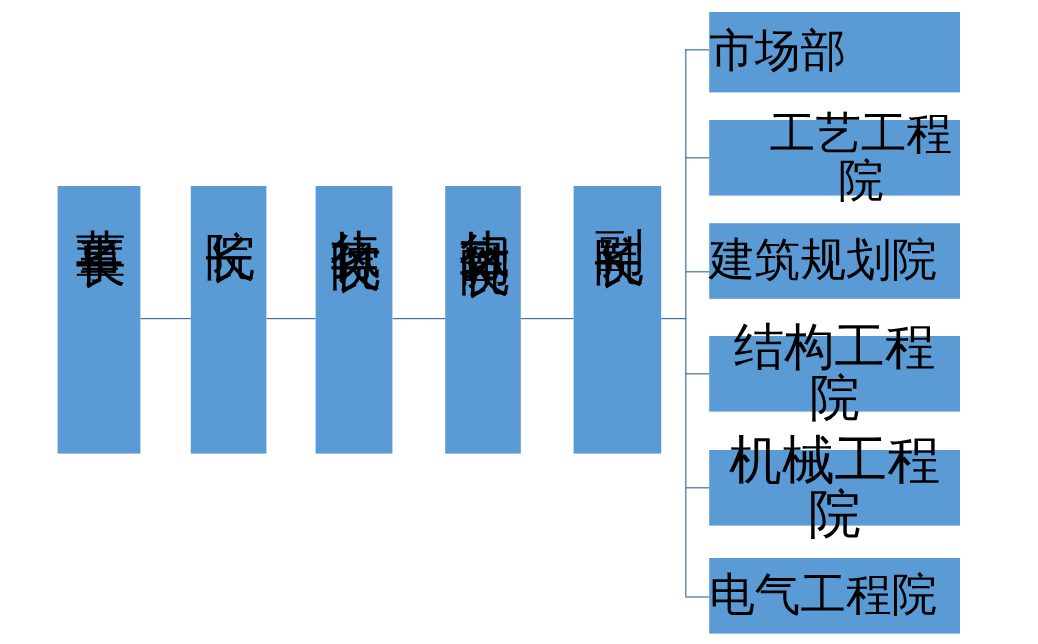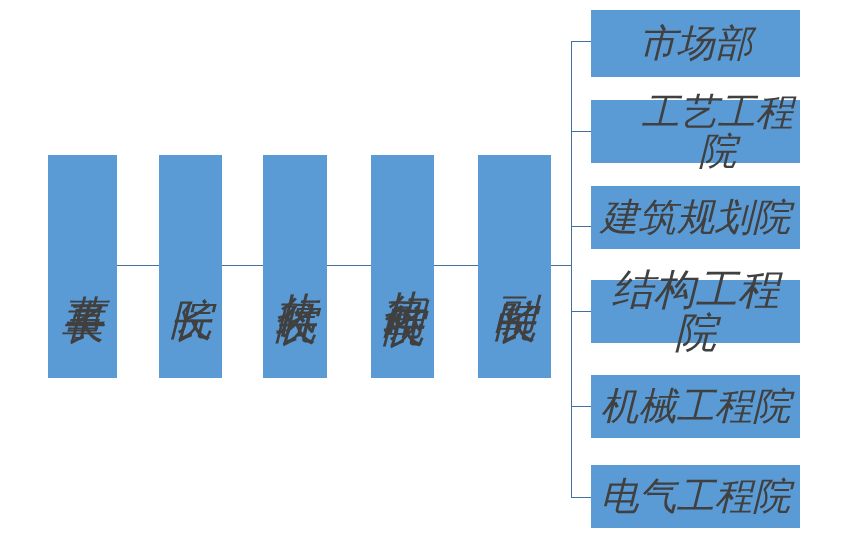--- a/index.html
+++ b/index.html
@@ -15,30 +15,29 @@
     width: 865px;
     height: 537px;
     background: #ffffff;
     overflow: hidden;
   }
 
   
   .node {
     position: absolute;
     background: #5B9BD5;
-    color: #404040;
+    color: #000000;
     display: flex;
     align-items: center;
-    justify-content: center;
+    justify-content: flex-start;
     box-sizing: border-box;
     line-height: 1.02;
     letter-spacing: 0;
     text-align: center;
     user-select: none;
-    font-style: italic;
   }
 
   
   .node.vertical {
     writing-mode: vertical-rl;
     text-orientation: upright;
     letter-spacing: 0.10em;
     padding-top: 2px;
   }
 
@@ -107,21 +106,21 @@
   </div>
 
   <div class="node" style="left:591px; top:186px; width:209px; height:63px; font-size:38px;">
     <span>建筑规划院</span>
   </div>
 
   <div class="node" style="left:591px; top:280px; width:209px; height:63px; font-size:42px;">
     <span>结构工程院</span>
   </div>
 
-  <div class="node" style="left:591px; top:375px; width:209px; height:63px; font-size:38px;">
+  <div class="node" style="left:591px; top:375px; width:209px; height:63px; font-size:44px;">
     <span>机械工程院</span>
   </div>
 
   <div class="node" style="left:591px; top:465px; width:209px; height:63px; font-size:38px;">
     <span>电气工程院</span>
   </div>
 
 </div>
 
 </body></html>

